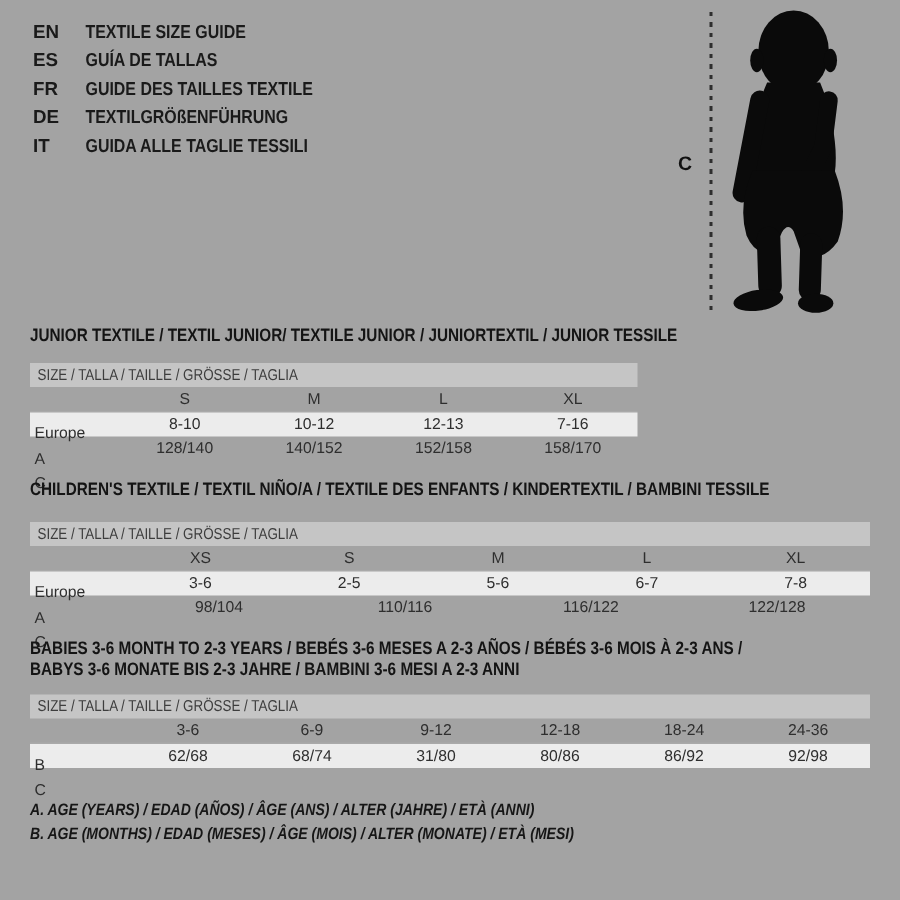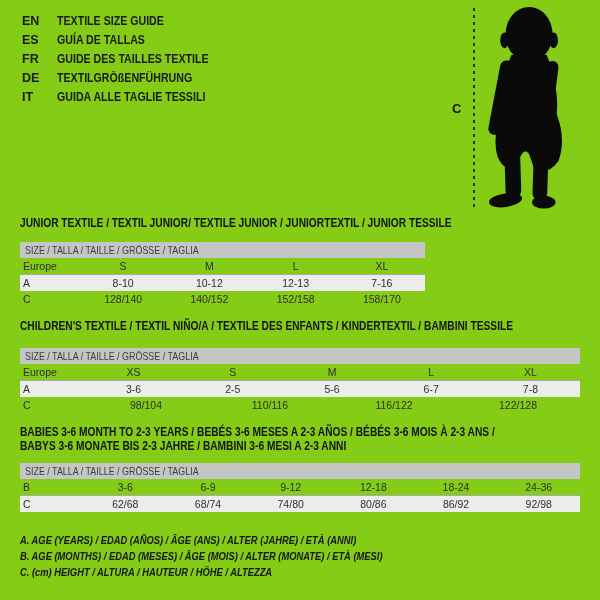--- a/index.html
+++ b/index.html
@@ -1,37 +1,37 @@
 <!DOCTYPE html>
 <html><head>
 <meta charset="utf-8">
 <style>
   html,body{margin:0;padding:0;background:#fff;}
-  #canvas{position:relative;width:600px;height:600px;background:#84cc16;overflow:hidden;
+  #canvas{position:relative;width:600px;height:600px;background:#a3a3a3;overflow:hidden;
           font-family:"Liberation Sans", sans-serif;color:#1a1a1a;}
   .condensed{display:inline-block;transform:scaleX(0.85);transform-origin:0 50%;white-space:nowrap;}
   
   .lang-list{position:absolute;left:22px;top:12px;}
   .lang-row{display:flex;line-height:19px;font-weight:bold;font-size:12.5px;}
   .lang-code{width:35px;flex:none;}
   
   .measure-line{position:absolute;left:473px;top:8px;width:2px;height:200px;
     background-image:repeating-linear-gradient(to bottom,#2e2e2e 0px,#2e2e2e 3px,transparent 3px,transparent 7px);}
   .measure-label{position:absolute;left:452px;top:101px;font-size:13px;font-weight:bold;color:#111;}
   .baby-svg{position:absolute;left:478px;top:4px;}
   
   .tbl-title{position:absolute;left:20px;font-weight:bold;font-size:12px;color:#141414;line-height:13.5px;}
   
   .size-table{position:absolute;left:20px;}
   .tbl-header{height:16px;line-height:16px;background:#c5c5c5;color:#3d3d3d;font-size:10.5px;padding-left:5px;box-sizing:border-box;}
   .tbl-row{display:flex;height:16px;line-height:16px;font-size:10.5px;color:#2e2e2e;}
   .tbl-row.first{border-bottom:1px solid #a9a9a9;}
   .tbl-row.alt{background:#ececec;}
   .cell{box-sizing:border-box;}
-  .cell.label{width:64px;flex:none;text-align:left;padding-left:3px;}
+  .cell.label{width:64px;flex:none;text-align:left;padding-left:3px;margin-top:23px;}
   [data-table="0"] .cell.label{width:60px;}
   .cell.data{flex:1;text-align:center;}
   
   .notes{position:absolute;left:20px;top:532px;}
   .note-line{font-weight:bold;font-size:11px;line-height:16px;color:#161616;font-style:italic;}
 </style>
 </head>
 <body>
 
 <div id="canvas">
@@ -147,26 +147,25 @@
         <div class="cell data">6-9</div>
         <div class="cell data">9-12</div>
         <div class="cell data">12-18</div>
         <div class="cell data">18-24</div>
         <div class="cell data">24-36</div>
       </div>
       <div class="tbl-row alt">
         <div class="cell label">C</div>
         <div class="cell data">62/68</div>
         <div class="cell data">68/74</div>
-        <div class="cell data">74/80</div>
+        <div class="cell data">31/80</div>
         <div class="cell data">80/86</div>
         <div class="cell data">86/92</div>
         <div class="cell data">92/98</div>
       </div>
     </div>
 
   <div class="notes">
     <div class="note-line"><span class="condensed">A. AGE (YEARS) / EDAD (AÑOS) / ÂGE (ANS) / ALTER (JAHRE) / ETÀ (ANNI)</span></div>
     <div class="note-line"><span class="condensed">B. AGE (MONTHS) / EDAD (MESES) / ÂGE (MOIS) / ALTER (MONATE) / ETÀ (MESI)</span></div>
-    <div class="note-line"><span class="condensed">C. (cm) HEIGHT / ALTURA / HAUTEUR / HÖHE / ALTEZZA</span></div>
   </div>
 
 </div>
 
 </body></html>

